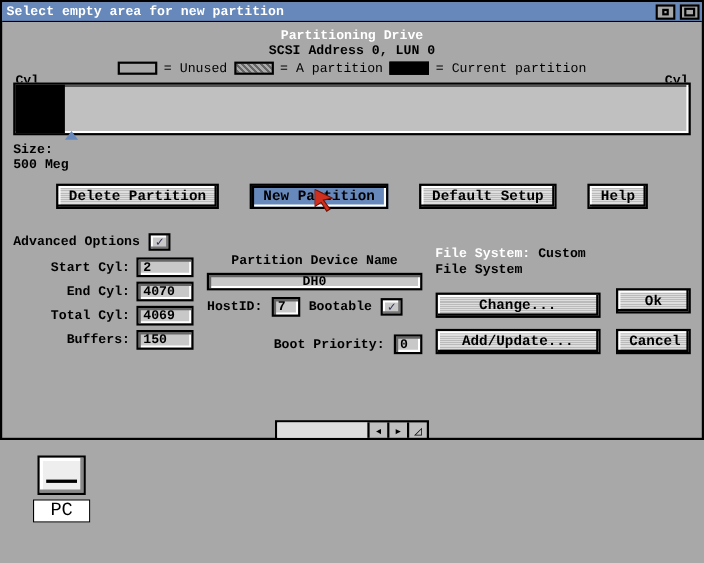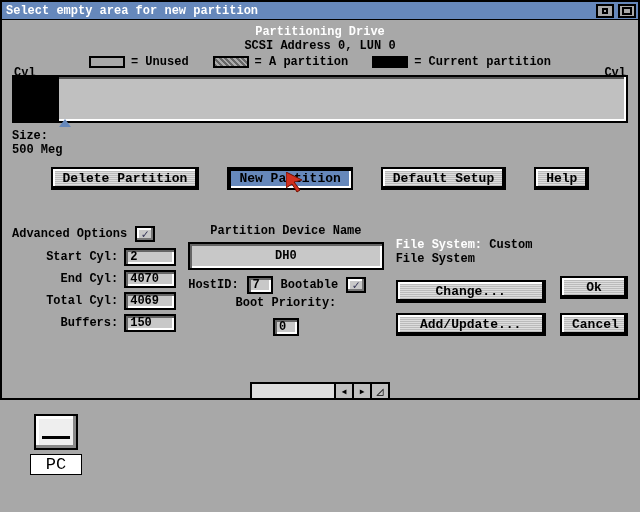--- a/index.html
+++ b/index.html
@@ -30,21 +30,21 @@
   .cyl-label-left { position:absolute; left:12px; top:46px; font-weight:bold; }
   .cyl-label-right { position:absolute; right:12px; top:46px; font-weight:bold; text-align:right; }
 
   .swatch { width: 36px; height: 12px; border: 2px solid #000; display:inline-block; vertical-align:middle; }
   .swatch-unused { background: #a8a8a8; }
   .swatch-part {
     background: repeating-linear-gradient(45deg,#666 0 2px,#aaa 2px 4px);
   }
   .swatch-current { background: #000; }
 
-  .legend { display:flex; align-items:flex-start; gap:24px; justify-content:center; margin-top:2px; font-weight:bold; }
+  .legend { display:flex; align-items:flex-start; gap:6px; justify-content:center; margin-top:2px; font-weight:normal; }
   .legend .pair { display:flex; align-items:center; gap:6px; }
 
   .bar-wrap { margin-top: 6px; }
   .bar {
     width: 100%; height: 48px; background: #c0c0c0;
     border: 2px solid #000; position: relative;
     box-shadow: inset -2px -2px 0 #fff, inset 2px 2px 0 #555;
   }
   .bar-current { position:absolute; top:0; left:0; height:100%; width:45px; background:#000; }
   .bar-marker { position:absolute; left:45px; bottom:-6px; width:0; height:0;
@@ -73,27 +73,27 @@
 
   .adv { display:flex; align-items:center; gap:8px; font-weight:bold; margin-bottom:6px; }
   .check { width:20px; height:16px; border:2px solid #000; background:#c8c8c8; display:flex; align-items:center; justify-content:center; font-weight:bold; color:#335; box-shadow: inset -2px -2px 0 #777, inset 2px 2px 0 #fff;}
   .field-row { display:flex; align-items:center; justify-content:flex-end; gap:6px; margin:4px 0; font-weight:bold; }
   .num {
     font-family: inherit; font-size:12px; width:52px; height:18px; border:2px solid #000;
     background:#c8c8c8; padding:0 4px; font-weight:bold;
     box-shadow: inset 2px 2px 0 #666, inset -2px -2px 0 #fff;
   }
   .wide-input {
-    display:flex; align-items:center; justify-content:center; height:28px;
+    display:flex; align-items:center; justify-content:center; height:16px;
     border:2px solid #000; background:#c8c8c8; font-weight:bold;
     box-shadow: inset 2px 2px 0 #666, inset -2px -2px 0 #fff;
   }
   .label-mid { text-align:center; font-weight:bold; }
   .host-row { display:flex; align-items:center; gap:8px; font-weight:bold; margin-top:6px;}
-  .boot-row { display:flex; align-items:center; gap:8px; font-weight:bold; margin-top:2px; justify-content:flex-end;flex-direction:column;}
+  .boot-row { display:flex; align-items:center; gap:8px; font-weight:bold; margin-top:16px; justify-content:flex-end;}
   .sm { width:26px; }
 
   .fs-line { font-weight:bold; color:#000; margin-bottom:4px;}
   .fs-line .white { color:#fff; }
   .btn-wide { width:150px; text-align:center; }
 
   
   .hscroll {
     position:absolute; bottom:0; left:250px; width:140px; height:18px;
     display:flex; align-items:center;

